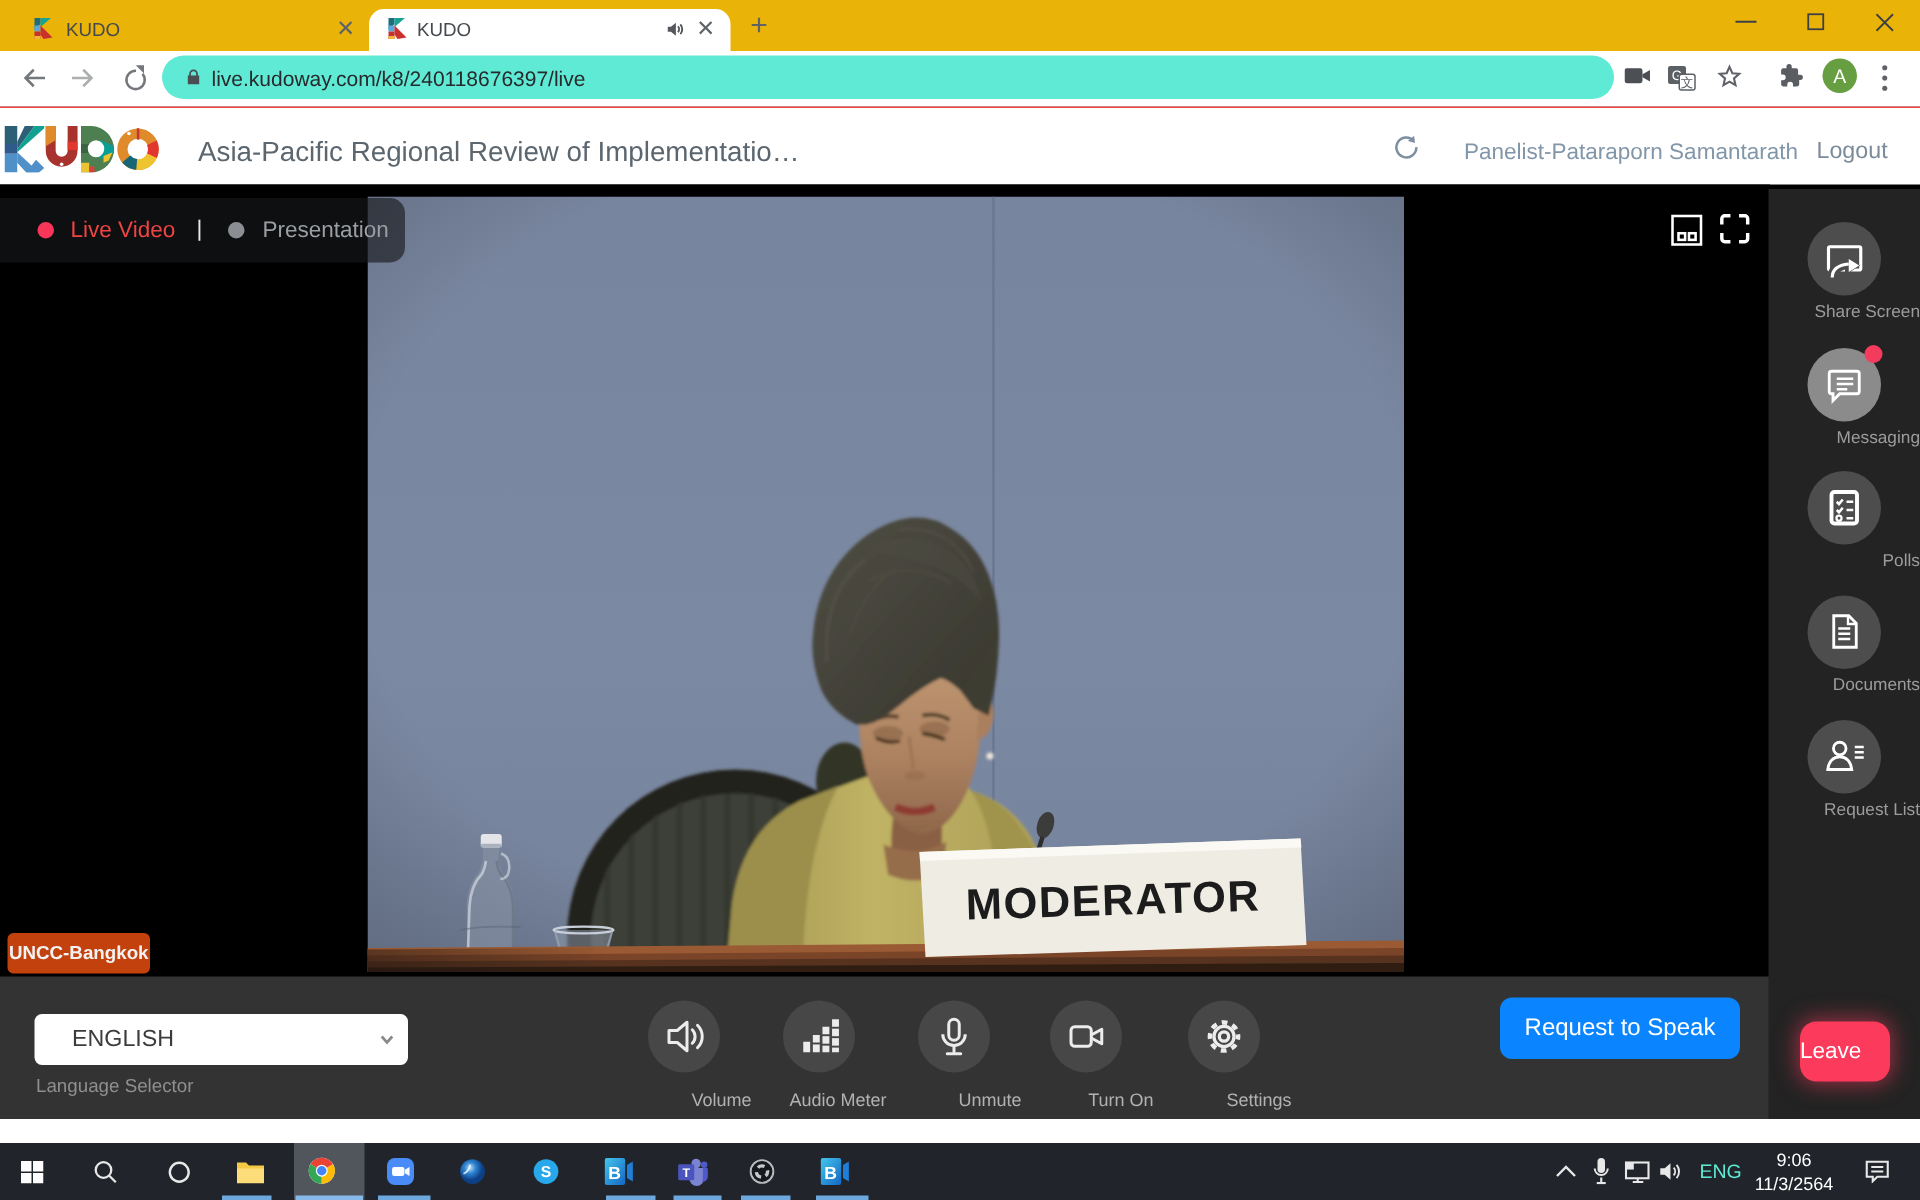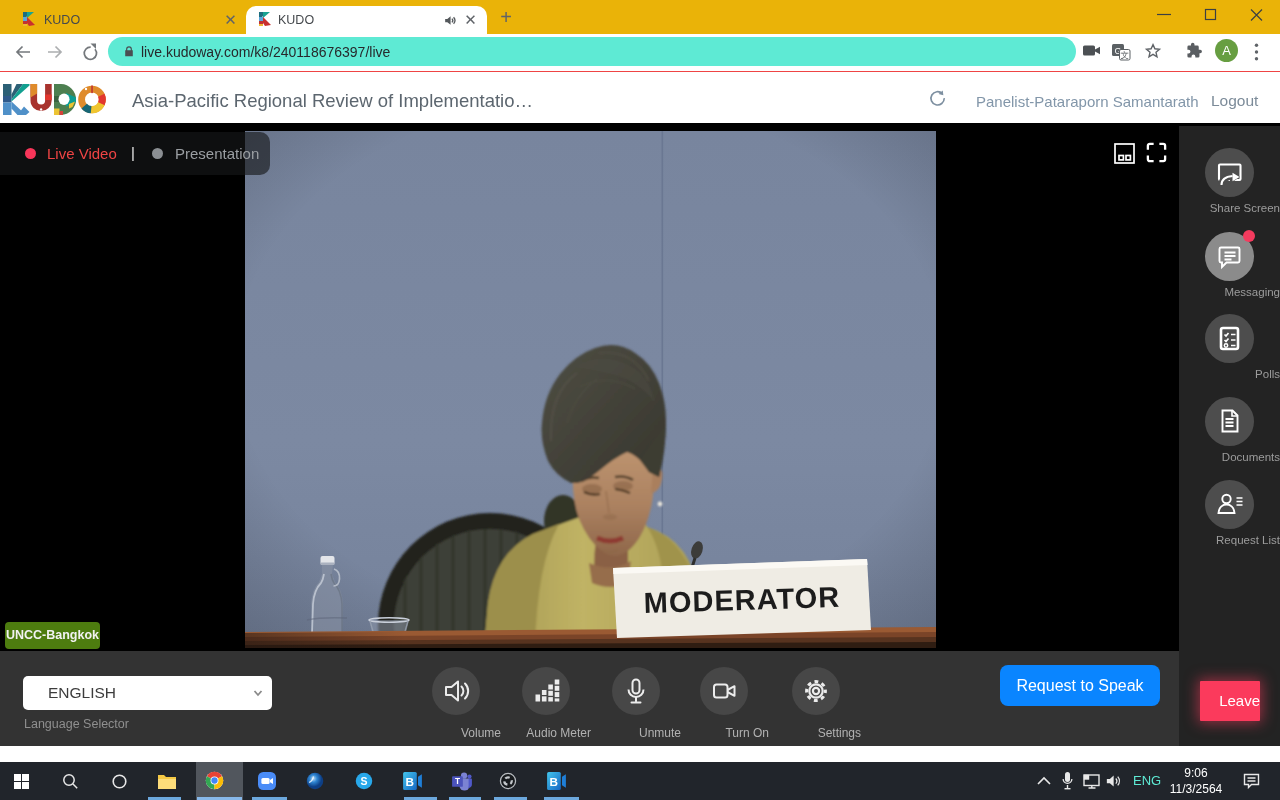--- a/index.html
+++ b/index.html
@@ -23,34 +23,34 @@
 #logout{position:absolute;left:1211px;top:20px;font-size:15.5px;color:#7c8b99}
 
 #stage{position:absolute;left:0;top:123px;width:1180px;height:528px;background:#000}
 #vid{position:absolute;left:245px;top:8px;width:691px;height:517px}
 #livebox{position:absolute;left:0px;top:9px;width:270px;height:43px;background:rgba(22,24,26,.63);border-radius:0 10px 10px 0}
 #livebox .dotr{position:absolute;left:25px;top:16px;width:11px;height:11px;border-radius:50%;background:#f8365a}
 #livebox .t1{position:absolute;left:47px;top:13px;font-size:15px;color:#ef4444}
 #livebox .sep{position:absolute;left:131px;top:12px;font-size:15px;color:#e8e8e8}
 #livebox .dotg{position:absolute;left:152px;top:16px;width:11px;height:11px;border-radius:50%;background:#8b8f93}
 #livebox .t2{position:absolute;left:175px;top:13px;font-size:15px;color:#9b9fa3}
-#uncc{position:absolute;left:5px;top:499px;width:95px;height:27px;background:#4d7c0f;border-radius:4px;color:#f2f2f2;font-size:12.5px;font-weight:bold;line-height:27px;text-align:center}
+#uncc{position:absolute;left:5px;top:499px;width:95px;height:27px;background:#c2410c;border-radius:4px;color:#f2f2f2;font-size:12.5px;font-weight:bold;line-height:27px;text-align:center}
 
 #bottombar{position:absolute;left:0;top:651px;width:1180px;height:109px;background:#333333}
 #langsel{position:absolute;left:23px;top:25px;width:249px;height:34px;background:#fff;border-radius:5px}
 #langsel .lt{position:absolute;left:25px;top:8px;font-size:15.5px;color:#3c3c3c}
 #langlab{position:absolute;left:24px;top:66px;font-size:12.5px;color:#8f8f8f}
 .cbtn{position:absolute;top:16px;width:48px;height:48px;border-radius:50%;background:#474747}
 .clab{position:absolute;top:75px;font-size:12px;color:#b2b2b2;text-align:right;width:90px}
 #rts{position:absolute;left:1000px;top:14px;width:160px;height:41px;background:#0a85ff;border-radius:8px;color:#fff;font-size:16px;text-align:center;line-height:41px}
 
 #sidebar{position:absolute;left:1179px;top:126px;width:101px;height:620px;background:#232323}
 .sbtn{position:absolute;left:26px;width:49px;height:49px;border-radius:50%;background:#4d4d4d}
 .slab{position:absolute;left:0;width:101px;text-align:right;font-size:11.5px;color:#9c9c9c}
-#leave{position:absolute;left:21px;top:555px;width:60px;height:40px;background:#fb3a5c;border-radius:1px;color:#fff;font-size:15px;text-align:right;line-height:40px;box-shadow:0 0 14px 2px rgba(251,58,92,.55)}
+#leave{position:absolute;left:21px;top:555px;width:60px;height:40px;background:#fb3a5c;border-radius:11px;color:#fff;font-size:15px;text-align:left;line-height:40px;box-shadow:0 0 14px 2px rgba(251,58,92,.55)}
 
 #wstrip{position:absolute;left:0;top:746px;width:1280px;height:16px;background:#fff}
 #taskbar{position:absolute;left:0;top:762px;width:1280px;height:38px;background:#21252b}
 #clock{position:absolute;left:1168px;top:3px;width:56px;text-align:center;color:#fff;font-size:12px;line-height:16px}
 </style>
 </head>
 <body>
 <div id="screen">
 
   <div id="tabstrip">

